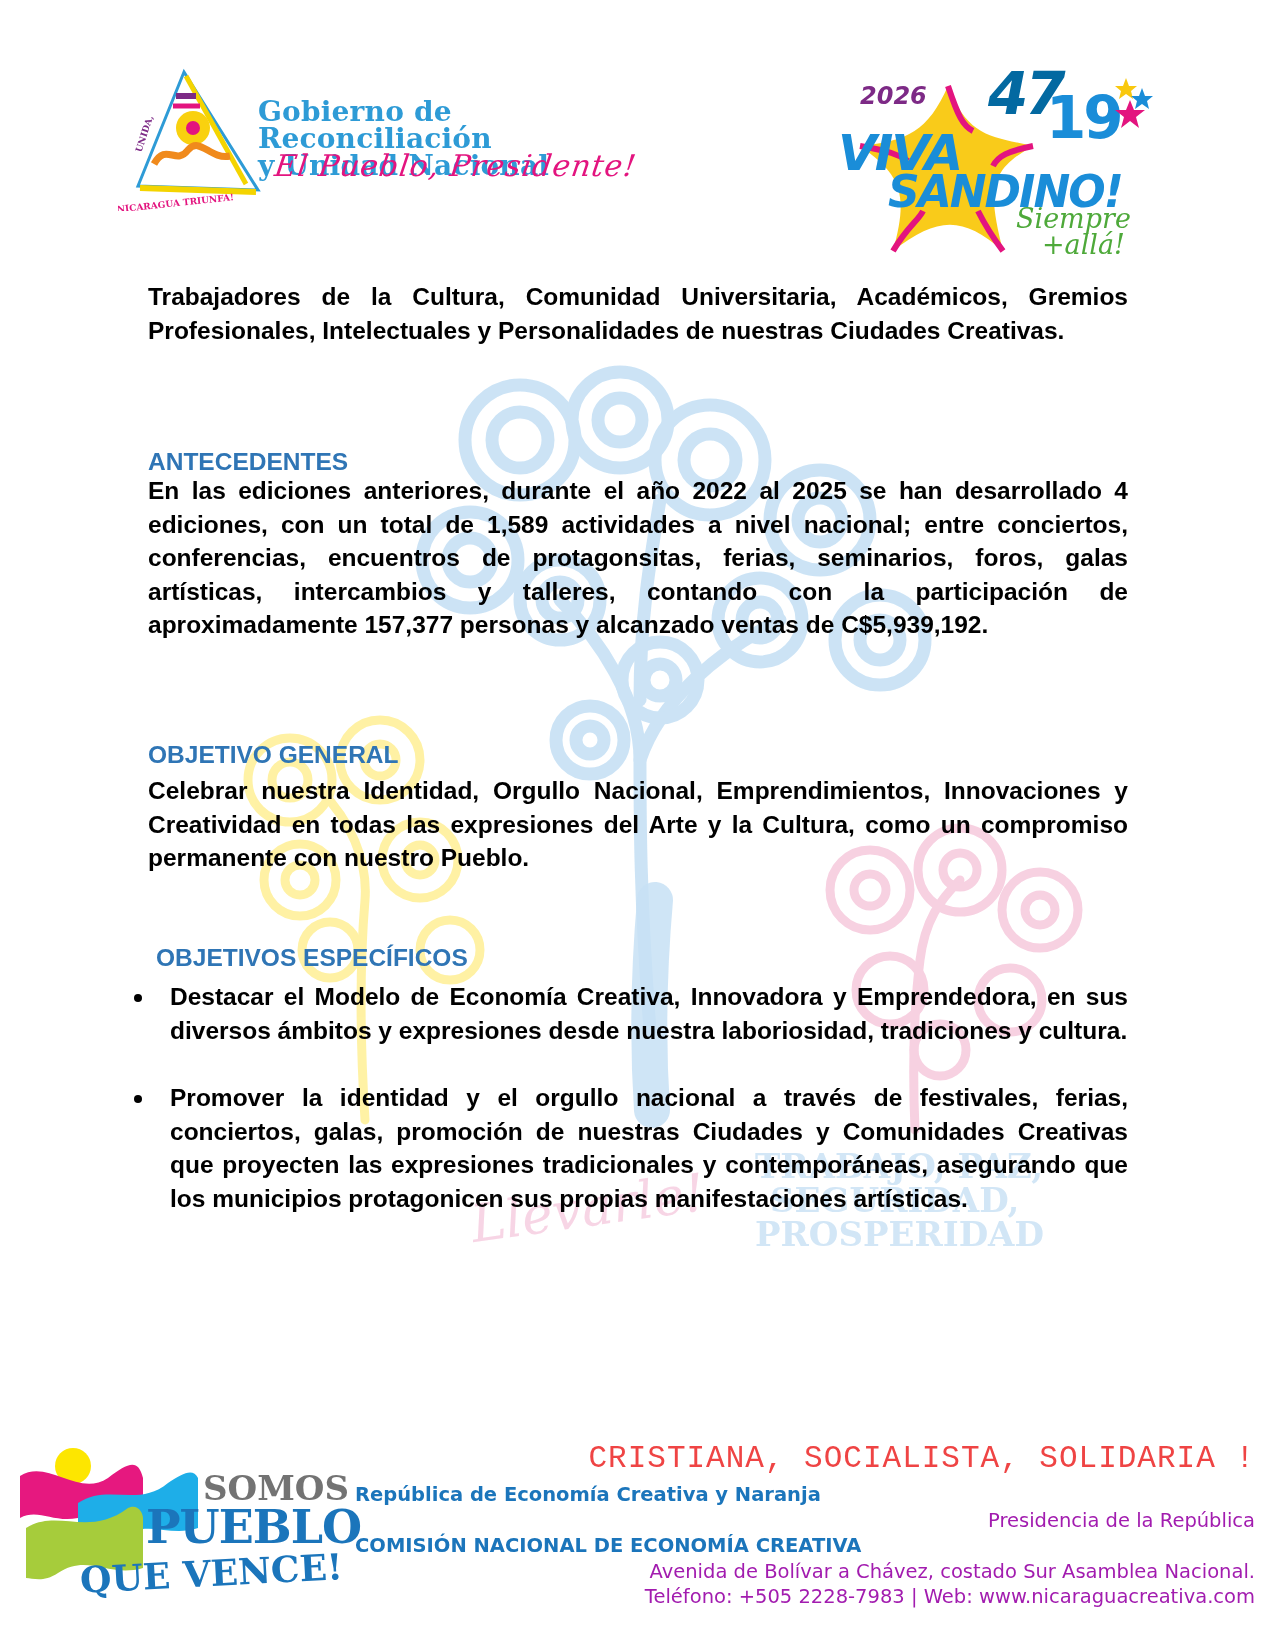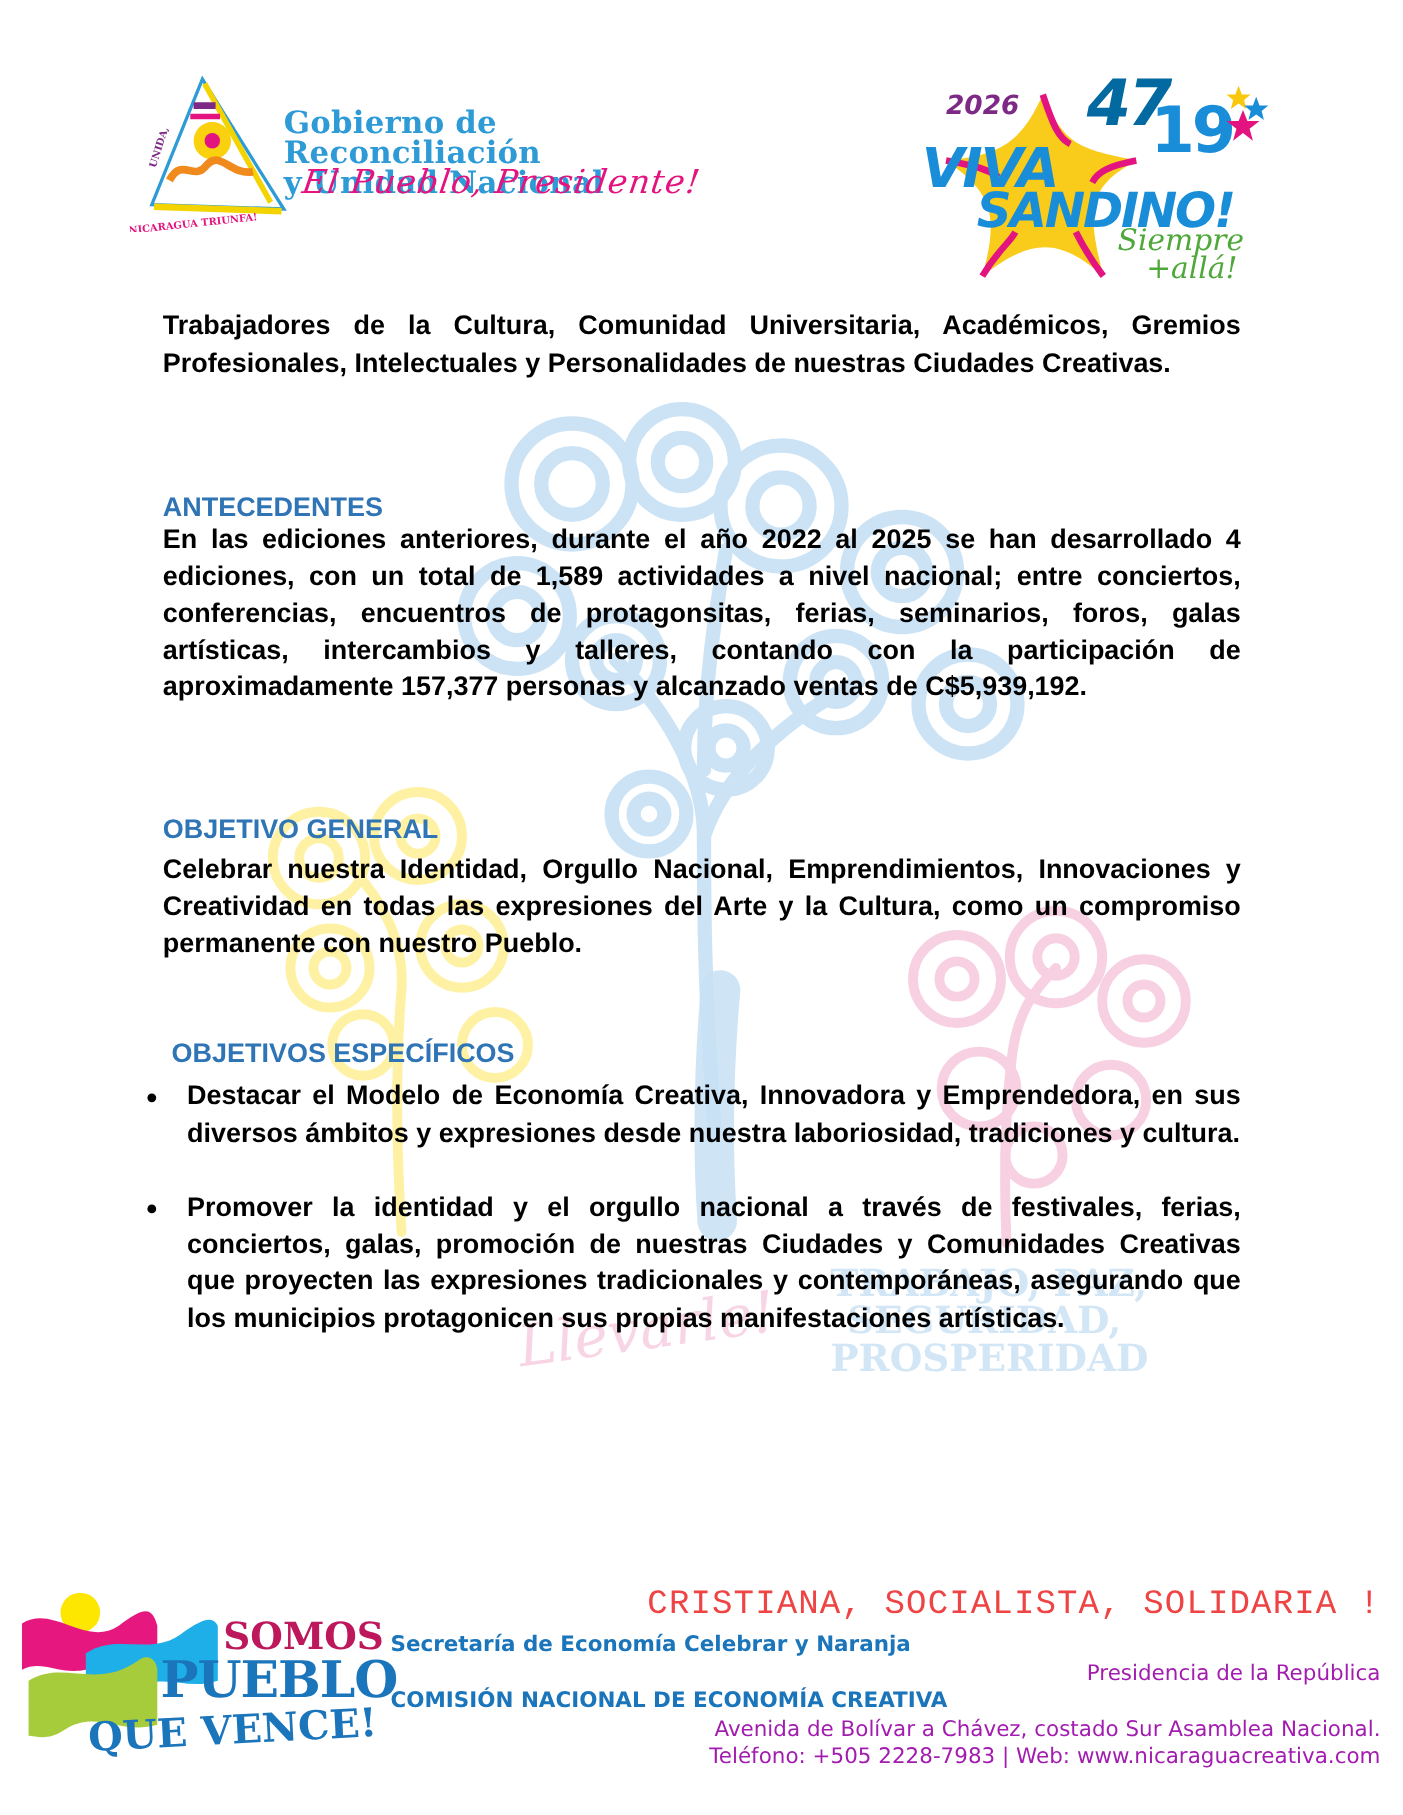--- a/index.html
+++ b/index.html
@@ -25,21 +25,21 @@
   
   .para { position:absolute; left:148px; width:980px; color:#000; font-weight:bold; font-size:24.5px; line-height:33.5px; text-align:justify; text-align-last:left; }
   .heading { position:absolute; color:#2f75b5; font-weight:bold; font-size:24.5px; line-height:30px;margin-top:33px; }
 
   .bullets { position:absolute; left:132px; width:996px; margin:0; padding:0; list-style:none; }
   .bullet { position:relative; padding-left:38px; color:#000; font-weight:bold; font-size:24.5px; line-height:33.5px; text-align:justify; text-align-last:left; }
   .bullet-dot { position:absolute; left:2px; top:14px; width:8px; height:8px; border-radius:50%; background:#000; }
 
   
   .footer-logo { left:18px; top:1448px; width:330px; height:150px; }
-  .somos { position:absolute; left:185px; top:20px; color:#be185d; font-family:"DejaVu Serif", serif; font-weight:bold; font-size:34px; letter-spacing:0px; }
+  .somos { position:absolute; left:185px; top:20px; color:#737373; font-family:"DejaVu Serif", serif; font-weight:bold; font-size:34px; letter-spacing:0px; }
   .pueblo { position:absolute; left:128px; top:52px; color:#1b75bb; font-family:"DejaVu Serif", serif; font-weight:bold; font-size:46px; letter-spacing:-1px; }
   .quevence { position:absolute; left:62px; top:104px; color:#1b75bb; font-family:"DejaVu Serif", serif; font-weight:bold; font-size:36px; transform:rotate(-3deg); }
 
   .footer-text { left:355px; top:1440px; width:900px; }
   .f-title { color:#ef4444; font-family:"Liberation Mono", monospace; font-size:31px; letter-spacing:1px; line-height:38px; margin-bottom:4px;text-align:right; }
   .f-line { color:#1b75bb; font-size:19.5px; line-height:25.5px; font-family:"DejaVu Sans", sans-serif; }
   .f-bold { font-weight:bold; }
   .f-light { font-weight:normal; color:#a21caf;text-align:right; }
 </style>
 </head>
@@ -185,18 +185,18 @@
     <path d="M60 55 C90 35 120 60 150 35 C165 25 175 20 180 30 L180 80 C150 90 130 70 100 90 C85 100 70 90 60 100 Z" fill="#1eaee8"></path>
     <path d="M8 80 C40 60 70 90 110 60 C120 55 125 65 125 70 L125 120 C90 130 70 105 40 125 C25 135 15 130 8 130 Z" fill="#a6cc3b"></path>
   </svg>
   <div class="somos">SOMOS</div>
   <div class="pueblo">PUEBLO</div>
   <div class="quevence">QUE VENCE!</div>
 </div>
 
 <div class="abs footer-text">
   <div class="f-title">CRISTIANA, SOCIALISTA, SOLIDARIA !</div>
-  <div class="f-line f-bold">Secretaría de Economía Celebrar y Naranja</div>
+  <div class="f-line f-bold">República de Economía Creativa y Naranja</div>
   <div class="f-line f-light">Presidencia de la República</div>
   <div class="f-line f-bold">COMISIÓN NACIONAL DE ECONOMÍA CREATIVA</div>
   <div class="f-line f-light">Avenida de Bolívar a Chávez, costado Sur Asamblea Nacional.</div>
   <div class="f-line f-light">Teléfono: +505 2228-7983 | Web: www.nicaraguacreativa.com</div>
 </div>
 
 </body></html>

